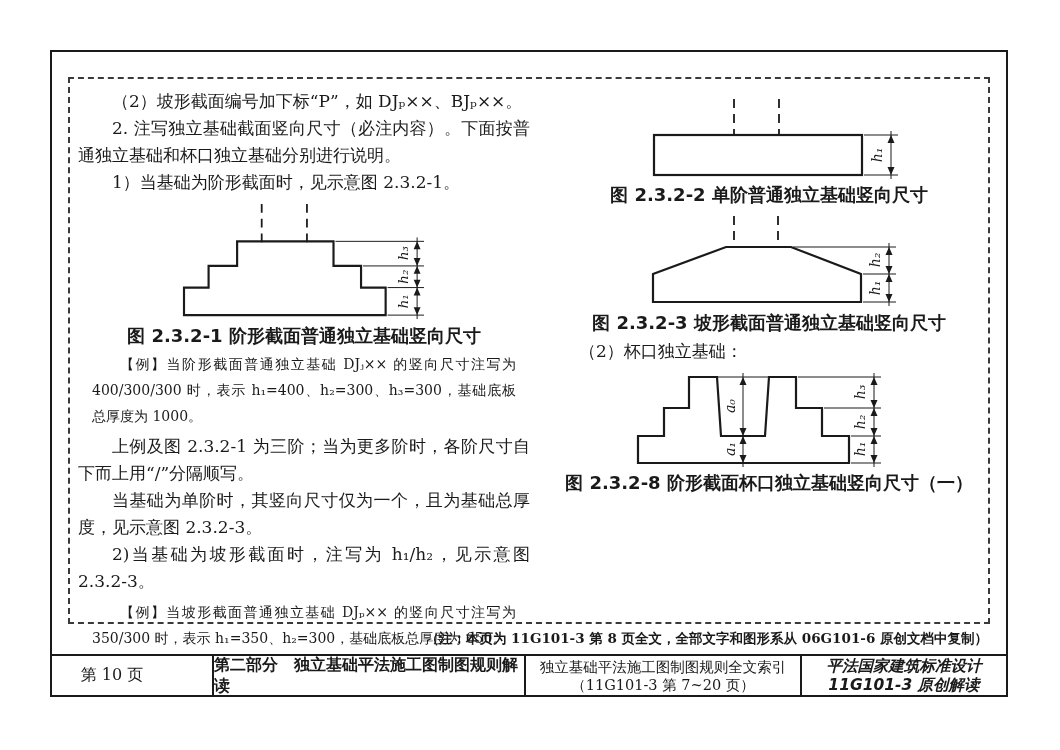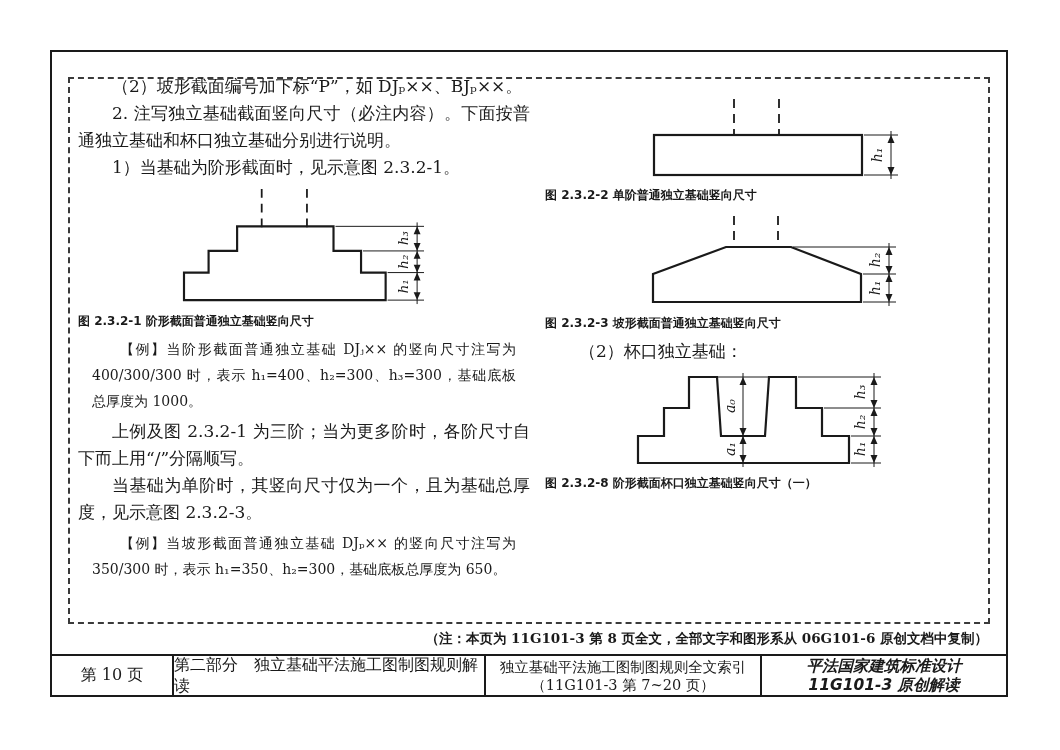--- a/index.html
+++ b/index.html
@@ -1,36 +1,36 @@
 <!DOCTYPE html>
 <html><head>
 <meta charset="utf-8">
 <style>
   html,body{margin:0;padding:0;background:#ffffff;width:1060px;height:750px;overflow:hidden;}
   body{font-family:"DejaVu Serif","Liberation Serif",serif;color:#1a1a1a;position:relative;}
   .page-frame{position:absolute;left:50px;top:50px;width:958px;height:647px;
     border:2.5px solid #1a1a1a;box-sizing:border-box;background:#fff;}
   .content-frame{position:absolute;left:68px;top:77px;width:922px;height:547px;
     border:2px dashed #3a3a3a;box-sizing:border-box;}
-  .col-left{position:absolute;left:78px;top:73px;width:452px;}
+  .col-left{position:absolute;left:78px;top:88px;width:452px;}
   .col-right{position:absolute;left:545px;top:88px;width:448px;}
   .para{font-size:17px;line-height:27px;text-align:justify;text-indent:2em;margin:0;}
   .example{font-size:14px;line-height:26px;text-align:justify;text-indent:2em;margin:4px 14px;}
   .fig-caption{font-family:"DejaVu Sans","Liberation Sans",sans-serif;font-weight:bold;
-    font-size:12px;line-height:20px;margin:4px 0 5px 0;}
+    font-size:18px;line-height:20px;text-align:center;margin:4px 0 5px 0;}
   .fig-svg{display:block;margin:6px auto 0 auto;}
   .note-line{position:absolute;left:68px;top:629px;width:920px;text-align:right;
     font-size:13.5px;font-weight:bold;line-height:18px;}
   .footer{position:absolute;left:50px;top:654px;width:958px;height:43px;box-sizing:border-box;
     border:2.5px solid #1a1a1a;display:flex;align-items:stretch;background:#fff;}
   .footer-cell{display:flex;flex-direction:column;justify-content:center;align-items:center;
     box-sizing:border-box;}
   .footer-cell + .footer-cell{border-left:2px solid #1a1a1a;}
   .fc-1{width:120px;font-size:16px;}
-  .fc-2{width:312px;font-family:"DejaVu Sans","Liberation Sans",sans-serif;font-weight:normal;font-size:16px;}
+  .fc-2{width:312px;font-family:"DejaVu Sans","Liberation Sans",sans-serif;font-weight:bold;font-size:16px;margin-left:40px;}
   .fc-3{width:276px;font-size:14.5px;line-height:18px;}
   .fc-4{flex:1;font-family:"DejaVu Sans","Liberation Sans",sans-serif;font-weight:bold;font-size:15.5px;line-height:19px;font-style:italic;}
   svg text.dim{font-family:"DejaVu Serif","Liberation Serif",serif;font-style:italic;font-size:14px;fill:#1a1a1a;}
 </style>
 </head>
 <body>
 
 <div class="page-frame"></div>
 <div class="content-frame"></div>
 
@@ -64,20 +64,21 @@
     </g>
     <text class="dim" x="256" y="52" text-anchor="middle" transform="rotate(-90 256 52)">h₃</text>
     <text class="dim" x="256" y="76" text-anchor="middle" transform="rotate(-90 256 76)">h₂</text>
     <text class="dim" x="256" y="101" text-anchor="middle" transform="rotate(-90 256 101)">h₁</text>
   </svg>
   <div class="fig-caption">图 2.3.2-1  阶形截面普通独立基础竖向尺寸</div>
 
   <p class="example">【例】当阶形截面普通独立基础 DJⱼ×× 的竖向尺寸注写为 400/300/300 时，表示 h₁=400、h₂=300、h₃=300，基础底板总厚度为 1000。</p>
   <p class="para">上例及图 2.3.2-1 为三阶；当为更多阶时，各阶尺寸自下而上用“/”分隔顺写。</p>
   <p class="para">当基础为单阶时，其竖向尺寸仅为一个，且为基础总厚度，见示意图 2.3.2-3。</p>
+  <p class="para">2)当基础为坡形截面时，注写为 h₁/h₂，见示意图 2.3.2-3。</p>
   <p class="example">【例】当坡形截面普通独立基础 DJₚ×× 的竖向尺寸注写为 350/300 时，表示 h₁=350、h₂=300，基础底板总厚度为 650。</p>
 </div>
 
 <div class="col-right">
   <svg class="fig-svg" width="310" height="85" viewBox="0 0 310 85" style="margin-top:8px;">
     <g stroke="#1a1a1a" stroke-width="1.8" stroke-dasharray="9,6">
       <line x1="120" y1="3" x2="120" y2="39"></line>
       <line x1="165" y1="3" x2="165" y2="39"></line>
     </g>
     <g stroke="#1a1a1a" fill="none" stroke-width="2.2">

